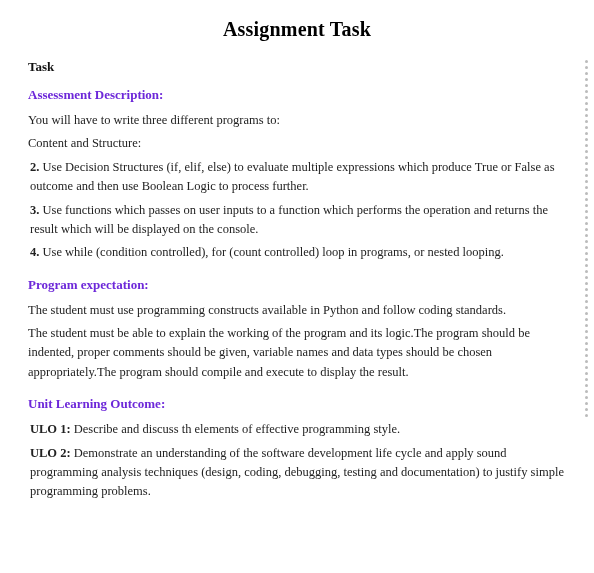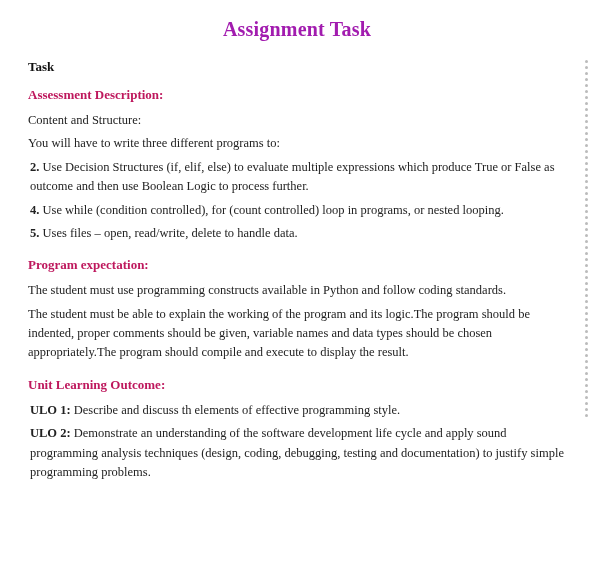--- a/index.html
+++ b/index.html
@@ -21,28 +21,28 @@
       background: #fff;
       padding: 18px 28px 20px 28px;
       position: relative;
     }
     .page-title {
       text-align: center;
       font-size: 20px;
       font-weight: bold;
       font-family: Georgia, serif;
       margin-bottom: 18px;
-      color: #a21caf;
+      color: #000000;
       letter-spacing: 0.01em;
     }
     .section-label {
       font-size: 13px;
       font-weight: bold;
       margin-bottom: 8px;
-      color: #be185d;
+      color: #6d28d9;
     }
     .section-block {
       margin-bottom: 14px;
     }
     .body-text {
       font-size: 12.5px;
       color: #222;
       line-height: 1.55;
       margin-bottom: 4px;
     }
@@ -148,26 +148,26 @@
   </div>
 
   <h1 class="page-title">Assignment Task</h1>
 
   <div class="task-label">Task</div>
 
   <div class="section-block">
     <div class="section-label">
       <strong>Assessment Description:</strong>
     </div>
+    <div class="body-text">You will have to write three different programs to:</div>
     <div class="body-text">Content and Structure:</div>
-    <div class="body-text">You will have to write three different programs to:</div>
     <div id="assessment-items">
         <div class="numbered-item"><b>2.</b> Use Decision Structures (if, elif, else) to evaluate multiple expressions which produce True or False as outcome and then use Boolean Logic to process further.</div>
+        <div class="numbered-item"><b>3.</b> Use functions which passes on user inputs to a function which performs the operation and returns the result which will be displayed on the console.</div>
         <div class="numbered-item"><b>4.</b> Use while (condition controlled), for (count controlled) loop in programs, or nested looping.</div>
-        <div class="numbered-item"><b>5.</b> Uses files – open, read/write, delete to handle data.</div>
       </div>
   </div>
 
   <div class="section-block">
     <div class="section-label">
       <strong>Program expectation:</strong>
     </div>
     <div id="expectation-paras">
         <div class="body-text"> The student must use programming constructs available in Python and follow coding standards.</div>
         <div class="body-text">The student must be able to explain the working of the program and its logic.The program should be indented, proper comments should be given, variable names and data types should be chosen appropriately.The program should compile and execute to display the result.</div>

